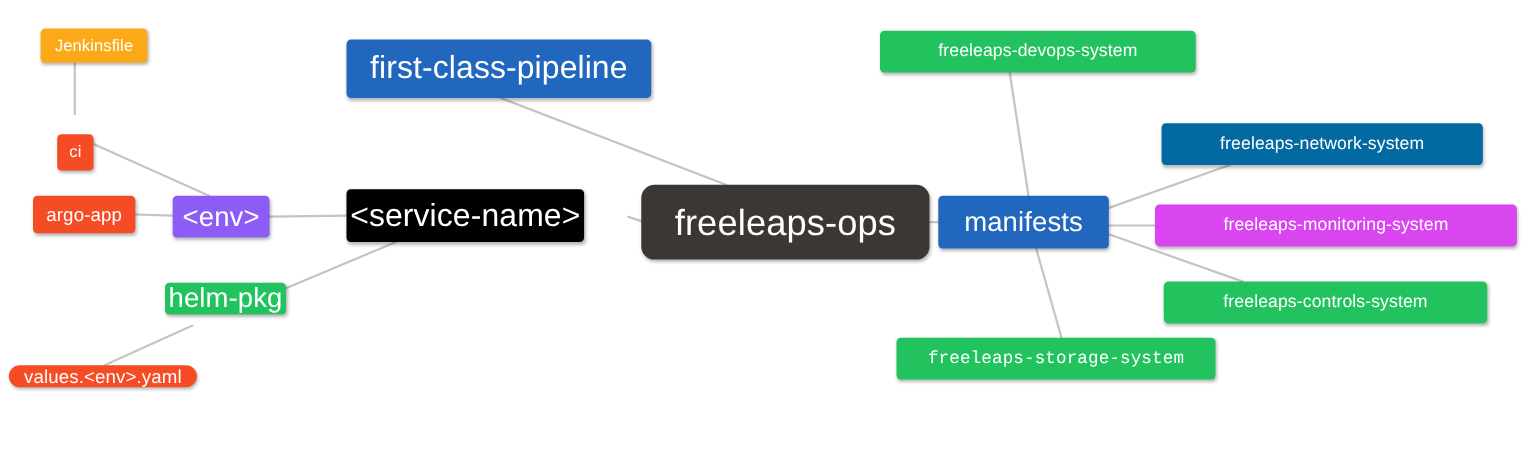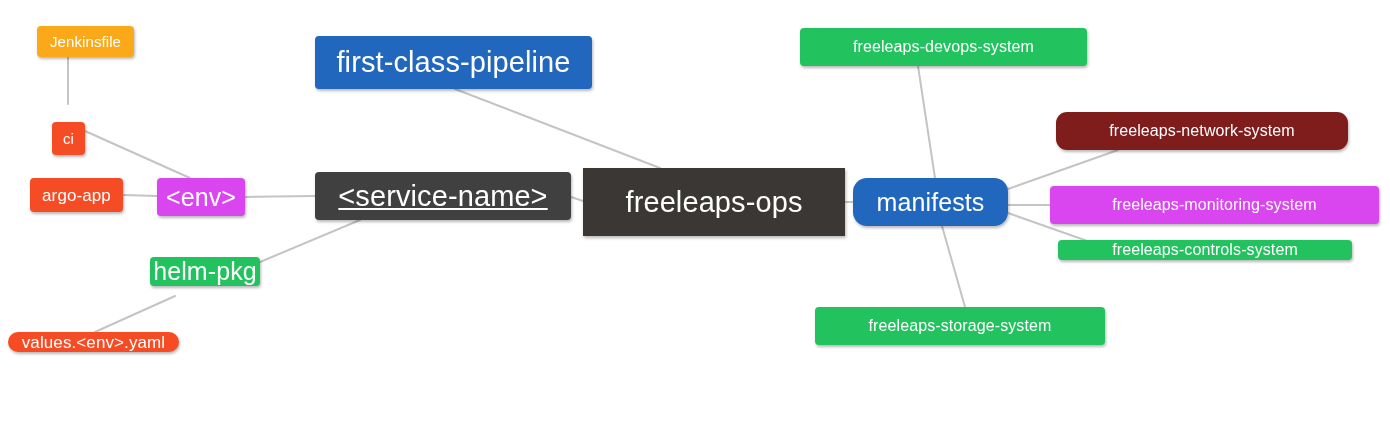--- a/index.html
+++ b/index.html
@@ -34,31 +34,30 @@
     border-radius: 4px;
     color: #ffffff;
     white-space: nowrap;
     box-shadow: 1px 2px 3px rgba(0,0,0,0.28);
     letter-spacing: 0.1px;
     line-height: 1;
     user-select: none;
   }
   .lvl-root {
     background: #3b3734;
-    font-size: 29px;
-    border-radius: 0;
+    font-size: 33px;
+    border-radius: 12px;
   }
   .lvl-blue {
     background: #2167bd;
     font-size: 29px;
   }
   .lvl-blue-sm {
     background: #2167bd;
     font-size: 25px;
-    border-radius: 14px;
   }
   .lvl-green {
     background: #22c35e;
     font-size: 16px;
   }
   .lvl-green-md {
     background: #22c35e;
     font-size: 25px;
   }
   .lvl-orange {
@@ -89,28 +88,28 @@
       <line x1="360" y1="220" x2="260" y2="262" stroke="#c4c4c4" stroke-width="2" stroke-linecap="round"></line>
       <line x1="175" y1="296" x2="95" y2="332" stroke="#c4c4c4" stroke-width="2" stroke-linecap="round"></line>
       <line x1="935" y1="178" x2="918" y2="66" stroke="#c4c4c4" stroke-width="2" stroke-linecap="round"></line>
       <line x1="1008" y1="189" x2="1118" y2="150" stroke="#c4c4c4" stroke-width="2" stroke-linecap="round"></line>
       <line x1="1008" y1="205" x2="1050" y2="205" stroke="#c4c4c4" stroke-width="2" stroke-linecap="round"></line>
       <line x1="1008" y1="213" x2="1130" y2="256" stroke="#c4c4c4" stroke-width="2" stroke-linecap="round"></line>
       <line x1="942" y1="226" x2="965" y2="307" stroke="#c4c4c4" stroke-width="2" stroke-linecap="round"></line>
     </svg>
   <div id="nodes">
       <div class="node lvl-root" style="left: 583px; top: 168px; width: 262px; height: 68px; background: rgb(59, 55, 52);">freeleaps-ops</div>
-      <div class="node lvl-blue" style="left: 315px; top: 172px; width: 256px; height: 48px; background: #404040; text-decoration: underline;">&lt;service-name&gt;</div>
+      <div class="node lvl-blue" style="left: 315px; top: 172px; width: 216px; height: 48px; background: #000000;">&lt;service-name&gt;</div>
       <div class="node lvl-blue" style="left: 315px; top: 36px; width: 277px; height: 53px; background: rgb(33, 103, 189);">first-class-pipeline</div>
       <div class="node lvl-blue-sm" style="left: 853px; top: 178px; width: 155px; height: 48px; background: rgb(33, 103, 189);">manifests</div>
-      <div class="node lvl-green-md" style="left: 157px; top: 178px; width: 88px; height: 38px; background: #d946ef;">&lt;env&gt;</div>
+      <div class="node lvl-green-md" style="left: 157px; top: 178px; width: 88px; height: 38px; background: #8b5cf6;">&lt;env&gt;</div>
       <div class="node lvl-green-md" style="left: 150px; top: 257px; width: 110px; height: 29px; background: rgb(34, 195, 94);">helm-pkg</div>
       <div class="node lvl-orange" style="left: 20px; top: 26px; width: 97px; height: 31px; background: rgb(251, 169, 25); margin-left: 17px;">Jenkinsfile</div>
       <div class="node lvl-red" style="left: 52px; top: 122px; width: 33px; height: 33px; background: rgb(246, 76, 37);">ci</div>
       <div class="node lvl-red-md" style="left: 30px; top: 178px; width: 93px; height: 34px; background: rgb(246, 76, 37);">argo-app</div>
       <div class="node lvl-red-md" style="left: 8px; top: 332px; width: 171px; height: 20px; background: rgb(246, 76, 37); border-radius: 14px;">values.&lt;env&gt;.yaml</div>
       <div class="node lvl-green" style="left: 800px; top: 28px; width: 287px; height: 38px; background: rgb(34, 195, 94);">freeleaps-devops-system</div>
-      <div class="node lvl-green" style="left: 1056px; top: 112px; width: 292px; height: 38px; background: #7f1d1d; border-radius: 11px;">freeleaps-network-system</div>
+      <div class="node lvl-green" style="left: 1056px; top: 112px; width: 292px; height: 38px; background: #0369a1;">freeleaps-network-system</div>
       <div class="node lvl-green" style="left: 1050px; top: 186px; width: 329px; height: 38px; background: #d946ef;">freeleaps-monitoring-system</div>
-      <div class="node lvl-green" style="left: 1058px; top: 240px; width: 294px; height: 20px; background: rgb(34, 195, 94);">freeleaps-controls-system</div>
-      <div class="node lvl-green" style="left: 815px; top: 307px; width: 290px; height: 38px; background: rgb(34, 195, 94);">freeleaps-storage-system</div>
+      <div class="node lvl-green" style="left: 1058px; top: 256px; width: 294px; height: 38px; background: rgb(34, 195, 94);">freeleaps-controls-system</div>
+      <div class="node lvl-green" style="left: 815px; top: 307px; width: 290px; height: 38px; background: rgb(34, 195, 94); font-family: Liberation Mono, monospace;">freeleaps-storage-system</div>
     </div>
 </div>
 
 </body></html>

